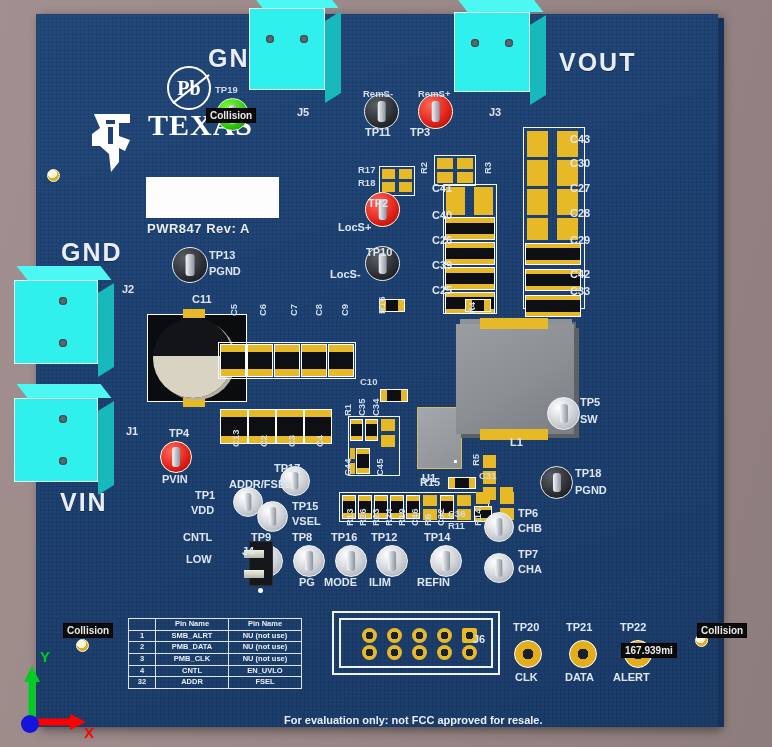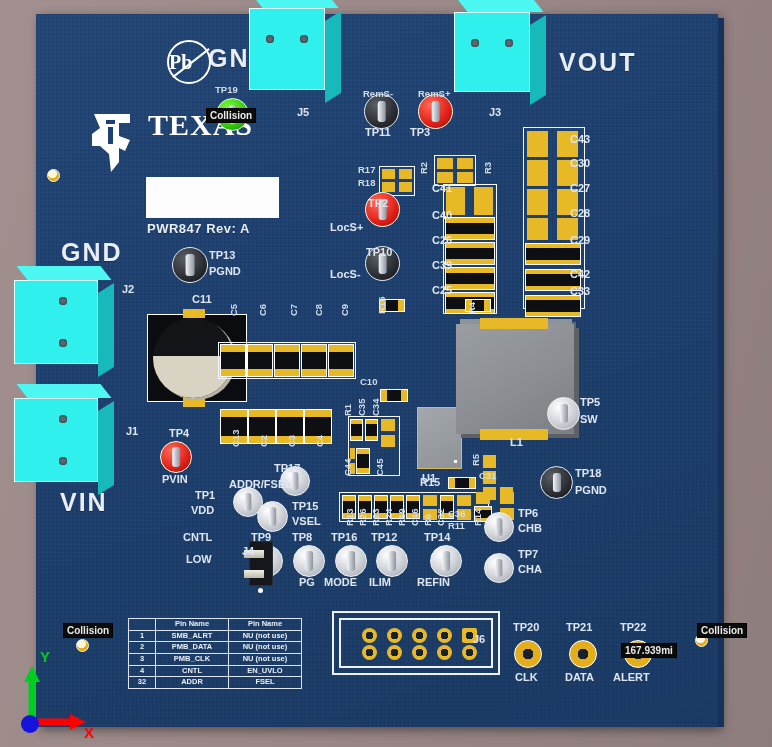--- a/index.html
+++ b/index.html
@@ -114,24 +114,24 @@
   
   #label-box{position:absolute;left:110px;top:163px;width:131px;height:39px;
     background:#fdfdfd;border:1px solid #fff;}
 
   
   #ti{position:absolute;left:50px;top:96px;width:190px;height:62px;}
   .ti-text{position:absolute;color:#fff;font-family:"Liberation Serif",serif;
     font-weight:bold;letter-spacing:1px;}
 
   
-  #pb{position:absolute;left:131px;top:26px;width:44px;height:44px;border-radius:50%;
+  #pb{position:absolute;left:131px;top:52px;width:44px;height:44px;border-radius:50%;
     border:2px solid #fff;box-sizing:border-box;color:#fff;
     font-family:"Liberation Serif",serif;font-size:20px;font-weight:bold;
-    display:flex;align-items:center;justify-content:flex-start;}
+    display:flex;align-items:center;justify-content:center;}
   #pb .slash{position:absolute;left:-1px;top:20px;width:46px;height:2px;background:#fff;
     transform:rotate(-38deg);}
 
   
   .via{position:absolute;width:13px;height:13px;border-radius:50%;
     background:radial-gradient(circle at 40% 35%,#fdf6d8 0 45%,#e3ad1b 46% 100%);
     border:1px solid #fffbe8;box-sizing:border-box;}
 
   
   .tag{position:absolute;background:#0b0b0b;color:#e8e8e8;font-size:10px;
@@ -479,21 +479,21 @@
         <div class="slot"></div>
       </div>
     <div class="ref" style="position:absolute;left:173px;top:235px">TP13</div>
     <div class="ref" style="position:absolute;left:173px;top:251px">PGND</div>
 
     <div class="tp red" style="left:329px;top:178px;width:35px;height:35px">
         <div class="slot"></div>
       </div>
 
     <div class="ref" style="position:absolute;left:332px;top:183px">TP2</div>
-    <div class="ref" style="position:absolute;left:294px;top:207px">LocS+</div>
+    <div class="ref" style="position:absolute;left:302px;top:207px">LocS+</div>
 
     <div class="tp black" style="left:329px;top:232px;width:35px;height:35px">
         <div class="slot"></div>
       </div>
     <div class="ref" style="position:absolute;left:330px;top:232px">TP10</div>
     <div class="ref" style="position:absolute;left:294px;top:254px">LocS-</div>
 
     <div class="tp white" style="left:511px;top:383px;width:33px;height:33px">
         <div class="slot"></div>
       </div>
@@ -637,20 +637,21 @@
           </tr>
       <tr>
             <td class="pin">32</td>
             <td class="nm">ADDR</td>
             <td class="nm">FSEL</td>
           </tr>
     </tbody>
       </table>
     <div class="via" style="left:40px;top:625px"></div>
 
+    <div class="ftr">For evaluation only: not FCC approved for resale.</div>
   </div>
 
   <div class="tag" style="left:206px;top:108px">Collision</div>
   <div class="tag" style="left:63px;top:623px">Collision</div>
   <div class="tag" style="left:697px;top:623px">Collision</div>
   <div class="tag" style="left:621px;top:643px">167.939mi</div>
 
   <div id="axis">
     <svg width="90" height="90" viewBox="0 0 90 90">
       <line x1="20" y1="72" x2="20" y2="28" stroke="#00cc22" stroke-width="7"></line>

